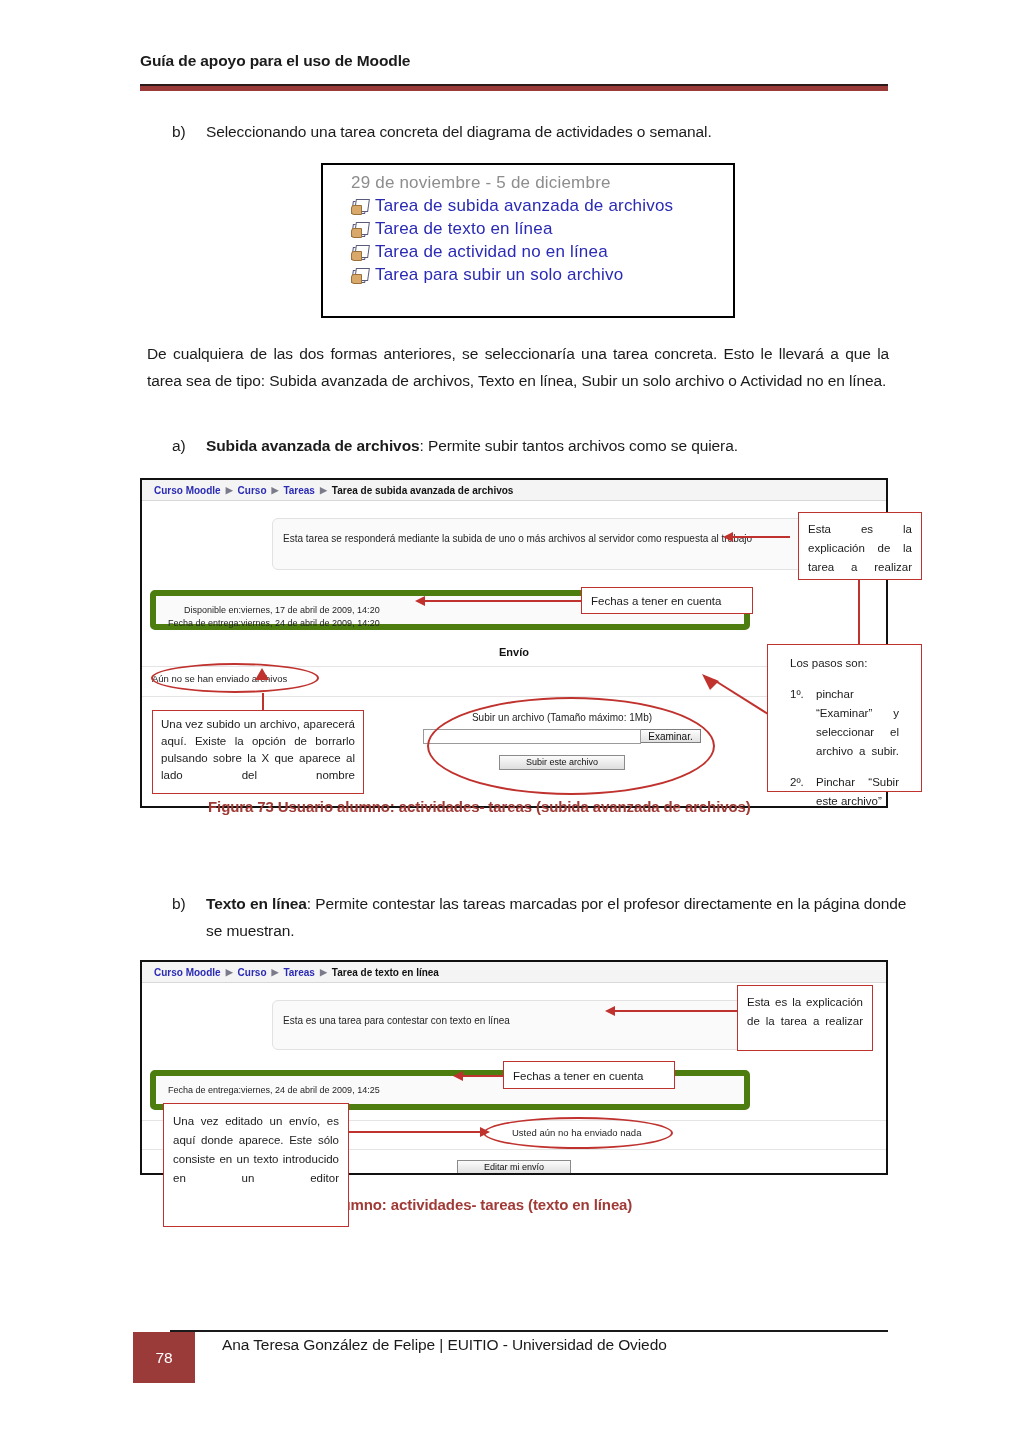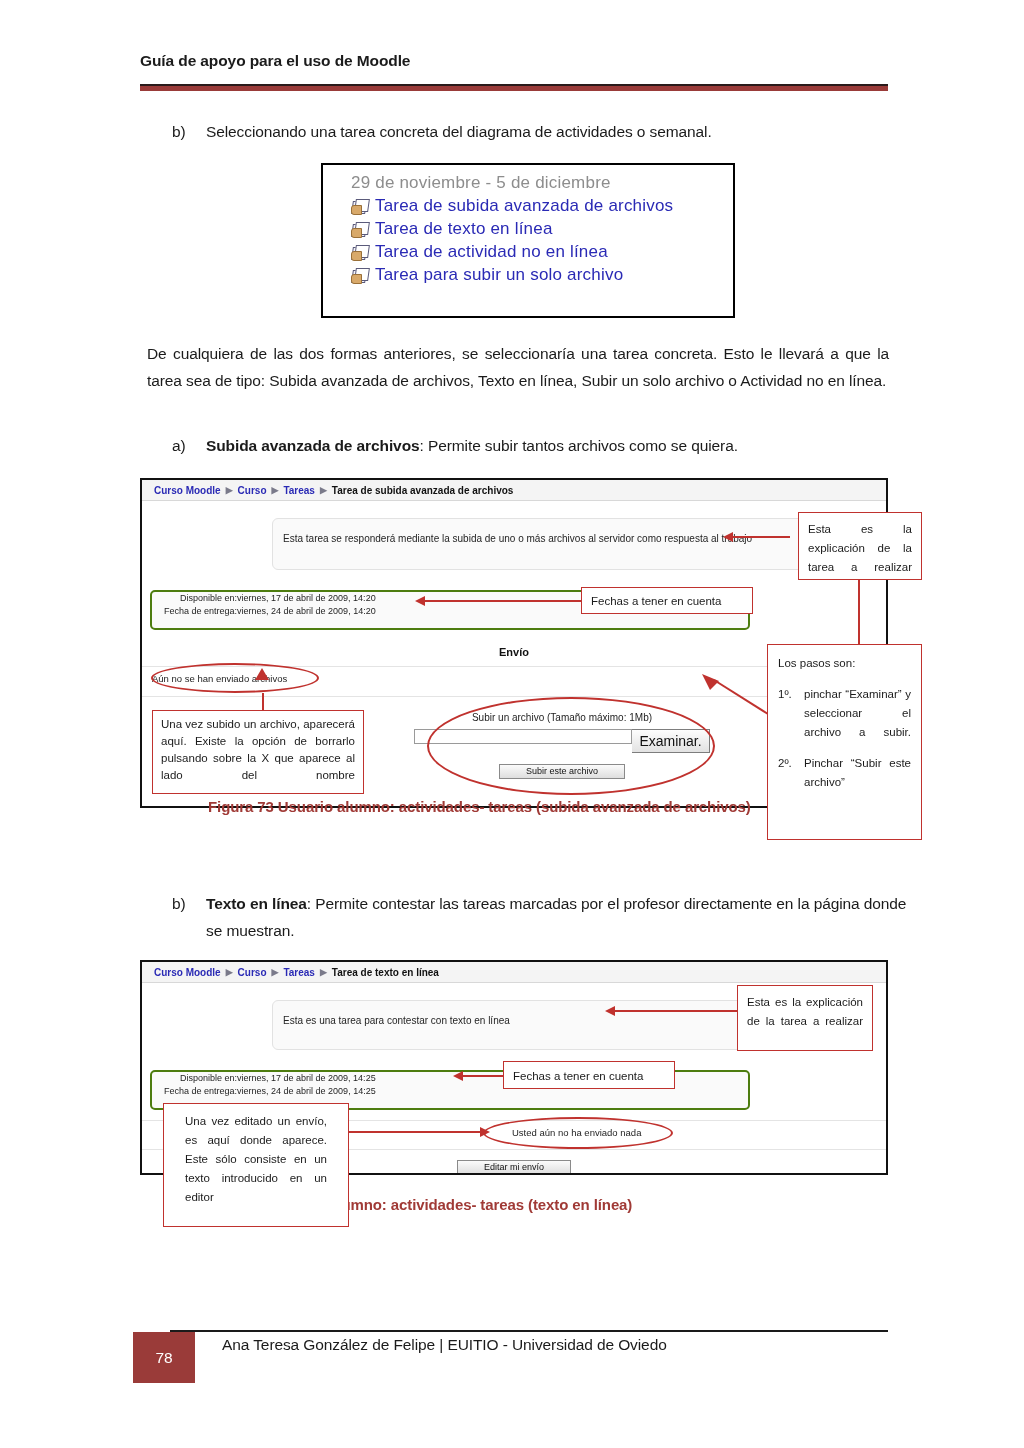--- a/index.html
+++ b/index.html
@@ -141,26 +141,26 @@
     border-radius: 6px;
     font-size: 10px;
     color: #242424;
     padding: 14px 10px;
     box-sizing: border-box;
     white-space: nowrap;
   }
   .shot-dates {
     position: absolute;
     background: #fafafa;
-    border: 2px solid #4d7c0f;
+    border: 6px solid #4d7c0f;
     border-radius: 5px;
     font-size: 9px;
     color: #242424;
     line-height: 13px;
-    padding: 0 12px;
+    padding: 8px 12px;
     box-sizing: border-box;
   }
   .shot-dates .ln1 { padding-left: 16px; }
   .band {
     position: absolute;
     left: 0; right: 0;
     border-top: 1px solid #e4e4e4;
     border-bottom: 1px solid #e4e4e4;
     background: #ffffff;
   }
@@ -193,26 +193,26 @@
     align-items: stretch;
     gap: 0;
   }
   .file-input {
     width: 218px; height: 15px;
     border: 1px solid #9a9a9a;
     background: #ffffff;
     box-sizing: border-box;
   }
   .browse-btn {
-    height: 24px;
+    height: 14px;
     padding: 0 7px;
     border: 1px solid #7d7d7d;
     border-left: none;
     background: linear-gradient(#fdfdfd,#e2e2e2);
-    font-size: 14px;
+    font-size: 10px;
     color: #111;
     display: flex; align-items: center;
     box-sizing: border-box;
   }
   .gray-btn {
     display: inline-flex;
     align-items: center;
     justify-content: center;
     height: 15px;
     padding: 0 26px;
@@ -425,21 +425,21 @@
 <div class="arrow-diag" style="left:252px; top:668px;">
   <svg width="24" height="30" viewBox="0 0 24 30">
       <polygon points="10,0 3,12 17,12" fill="#c0322e" transform="rotate(0 10 6)"></polygon>
     </svg>
 </div>
 <div class="anno-box" style="left:152px; top:710px; width:212px; height:84px; line-height:17px; padding:5px 8px;">Una vez subido un archivo, aparecerá aquí. Existe la opción de borrarlo pulsando sobre la  X  que aparece al lado del nombre</div>
 
 <div class="ellipse" style="left:427px; top:697px; width:288px; height:98px;"></div>
 
 <div class="anno-line" style="left:858px; top:608px; width:2px; height:36px;"></div>
-<div class="anno-box anno-steps plain" style="left:767px; top:644px; width:155px; height:196px; padding:9px 10px;">
+<div class="anno-box anno-steps plain" style="left:767px; top:644px; width:155px; height:148px; padding:9px 22px;">
   <div class="head">Los pasos son:</div>
   <div class="step">
     <span class="num">1º.</span>
     <span class="txt">pinchar “Examinar” y seleccionar el archivo a subir.</span>
   </div>
   <div class="step">
     <span class="num">2º.</span>
     <span class="txt last">Pinchar “Subir este archivo”</span>
   </div>
 </div>
@@ -465,40 +465,39 @@
     <span class="crumb-sep">▶</span>
     <span>Tareas</span>
     <span class="crumb-sep">▶</span>
     <span class="crumb-last">Tarea de texto en línea</span>
   </div>
 
   <div class="shot-body">
     <div class="shot-desc" style="left:130px; top:18px; width:590px; height:50px;">Esta es una tarea para contestar con texto en línea</div>
 
     <div class="shot-dates" style="left:8px; top:88px; width:600px; height:40px;">
-      <div class="ln1">Disponible en:viernes, 17 de abril de 2009, 14:25</div>
       <div>Fecha de entrega:viernes, 24 de abril de 2009, 14:25</div>
     </div>
 
     <div class="band" style="top:138px; height:28px;"></div>
     <div class="shot-note" style="left:370px; top:145px;">Usted aún no ha enviado nada</div>
 
     <div style="position:absolute; left:0; right:0; top:174px; text-align:center;">
       <span class="gray-btn">Editar mi envío</span>
     </div>
   </div>
 </div>
 
 <div class="arrow-h left" style="left:614px; top:1010px; width:125px;"></div>
 <div class="anno-box" style="left:737px; top:985px; width:136px; height:66px;">Esta es la explicación de la tarea a realizar</div>
 
 <div class="arrow-h left" style="left:462px; top:1075px; width:42px;"></div>
 <div class="anno-box plain" style="left:503px; top:1061px; width:172px; height:28px; padding:5px 9px;">Fechas a tener en cuenta</div>
 
-<div class="anno-box" style="left:163px; top:1103px; width:186px; height:124px; line-height:19px; padding:8px 21px;">Una vez editado un envío, es aquí donde aparece. Este sólo consiste en un texto introducido en un editor</div>
+<div class="anno-box" style="left:163px; top:1103px; width:186px; height:124px; line-height:19px; padding:8px 9px;">Una vez editado un envío, es aquí donde aparece. Este sólo consiste en un texto introducido en un editor</div>
 <div class="arrow-h right" style="left:349px; top:1131px; width:132px;"></div>
 <div class="ellipse" style="left:483px; top:1117px; width:190px; height:32px;"></div>
 
 <div class="fig-cap" style="left:200px; top:1196px;">Figura 74 Usuario alumno: actividades- tareas (texto en línea)</div>
 
 <div class="footer-rule"></div>
 <div class="footer-num">78</div>
 <div class="footer-text">Ana Teresa González de Felipe | EUITIO - Universidad de Oviedo</div>
 
 </body></html>

